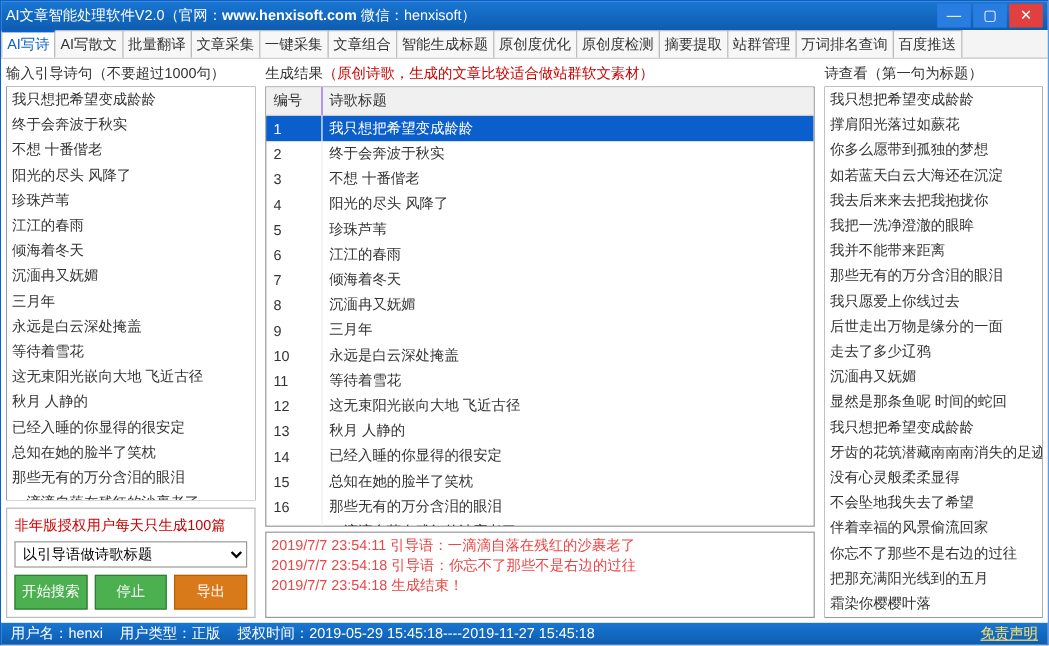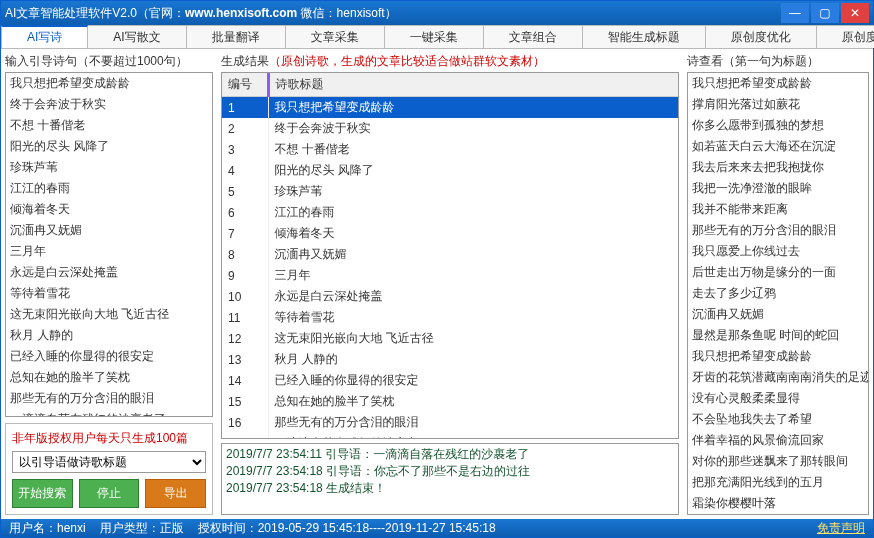--- a/index.html
+++ b/index.html
@@ -7,44 +7,44 @@
 .window { width: 100%; height: 100%; display: flex; flex-direction: column; border: 1px solid #0a5fcc; }
 .titlebar { background: linear-gradient(#1976d2, #0d5db0); color: #fff; height: 24px; display: flex; align-items: center; padding: 0 4px; }
 .titlebar-text { flex: 1; white-space: nowrap; overflow: hidden; }
 .titlebar-text a { color: #fff; text-decoration: none; font-weight: bold; }
 .win-btns { display: flex; }
 .win-btn { width: 28px; height: 20px; display: flex; align-items: center; justify-content: center; color: #fff; cursor: pointer; }
 .win-btn.min { background: #2a7de0; }
 .win-btn.max { background: #2a7de0; margin-left: 2px; }
 .win-btn.close { background: #e04040; margin-left: 2px; }
 .tabs { display: flex; background: #f4f4f4; border-bottom: 1px solid #bbb; height: 24px; }
-.tab { padding: 3px 25px; border: 1px solid #bbb; border-bottom: none; background: #f7f7f7; margin-right: -1px; cursor: pointer; white-space: nowrap; color: #333; }
+.tab { padding: 3px 4px; border: 1px solid #bbb; border-bottom: none; background: #f7f7f7; margin-right: -1px; cursor: pointer; white-space: nowrap; color: #333; }
 .tab.active { background: #fff; color: #0a5fcc; border-top: 2px solid #0a5fcc; padding-top: 2px; position: relative; z-index: 2; }
 .main { flex: 1; display: flex; background: #fff; overflow: hidden; }
 .col-left { width: 216px; display: flex; flex-direction: column; padding: 4px; }
 .col-mid { flex: 1; display: flex; flex-direction: column; padding: 4px; overflow: hidden; }
 .col-right { width: 190px; display: flex; flex-direction: column; padding: 4px; }
 .panel-label { color: #333; margin-bottom: 2px; }
 .listbox { border: 1px solid #999; background: #fff; flex: 1; overflow-y: auto; }
 .listbox-item { padding: 2px 4px; white-space: nowrap; color: #333; cursor: default; }
 .limit-box { border: 1px solid #bbb; margin-top: 6px; padding: 6px; }
 .limit-text { color: #c00; margin-bottom: 4px; }
 .select-ctrl { width: 100%; border: 1px solid #999; padding: 2px; background: #fff; }
 .btn-row { display: flex; gap: 6px; margin-top: 6px; }
 .btn { flex: 1; padding: 5px 0; text-align: center; cursor: pointer; color: #fff; border: 1px solid #2e7d32; }
 .btn.green { background: #4caf50; }
 .btn.orange { background: #d87a1a; border-color:#b85e0a; }
 .table-wrap { border: 1px solid #999; flex: 1; overflow-y: auto; margin-bottom: 4px; }
 .tbl { width: 100%; border-collapse: collapse; }
 .tbl th { background: #f0f0f0; border-bottom: 1px solid #ccc; padding: 3px 6px; text-align: left; font-weight: normal; color:#333; }
-.tbl th:first-child { width: 46px; border-right: 3px solid #8b5cf6; margin-left: 24px; }
+.tbl th:first-child { width: 46px; border-right: 1px solid #8b5cf6; margin-left: 24px; }
 .tbl td { padding: 2px 6px; white-space: nowrap; color: #333; }
 .tbl td:first-child { border-right: 1px solid #eee; }
 .tbl tr.selected td { background: #0a5fcc; color: #fff; }
-.log-box { border: 1px solid #999; height: 72px; overflow-y: auto; padding: 2px 4px; color: #14532d; }
+.log-box { border: 1px solid #999; height: 72px; overflow-y: auto; padding: 2px 4px; color: #ef4444; }
 .log-line { white-space: nowrap; }
 .statusbar { background: linear-gradient(#1976d2,#0d5db0); color: #fff; height: 18px; display: flex; align-items: center; padding: 0 8px; gap: 14px; }
 .status-link { margin-left: auto; color: #ffe36b; text-decoration: underline; cursor: pointer; }
 
 .listbox::-webkit-scrollbar, .table-wrap::-webkit-scrollbar, .log-box::-webkit-scrollbar { width: 14px; }
 .listbox::-webkit-scrollbar-thumb, .table-wrap::-webkit-scrollbar-thumb, .log-box::-webkit-scrollbar-thumb { background: #c0c0c0; border: 1px solid #999; }
 .listbox::-webkit-scrollbar-track, .table-wrap::-webkit-scrollbar-track, .log-box::-webkit-scrollbar-track { background: #f0f0f0; }
 </style>
 </head>
 <body>
@@ -217,21 +217,21 @@
           <div class="listbox-item">我只愿爱上你线过去</div>
           <div class="listbox-item">后世走出万物是缘分的一面</div>
           <div class="listbox-item">走去了多少辽鸦</div>
           <div class="listbox-item">沉湎冉又妩媚</div>
           <div class="listbox-item">显然是那条鱼呢 时间的蛇回</div>
           <div class="listbox-item">我只想把希望变成龄龄</div>
           <div class="listbox-item">牙齿的花筑潜藏南南南消失的足迹</div>
           <div class="listbox-item">没有心灵般柔柔显得</div>
           <div class="listbox-item">不会坠地我失去了希望</div>
           <div class="listbox-item">伴着幸福的风景偷流回家</div>
-          <div class="listbox-item">对你的那些迷飘来了那转眼间</div>
+          <div class="listbox-item">你忘不了那些不是右边的过往</div>
           <div class="listbox-item">把那充满阳光线到的五月</div>
           <div class="listbox-item">霜染你樱樱叶落</div>
         </div>
     </div>
   </div>
 
   <div class="statusbar">
     <span><span>用户名：</span><span>henxi</span></span>
     <span><span>用户类型：</span><span>正版</span></span>
     <span><span>授权时间：</span><span>2019-05-29 15:45:18----2019-11-27 15:45:18</span></span>

